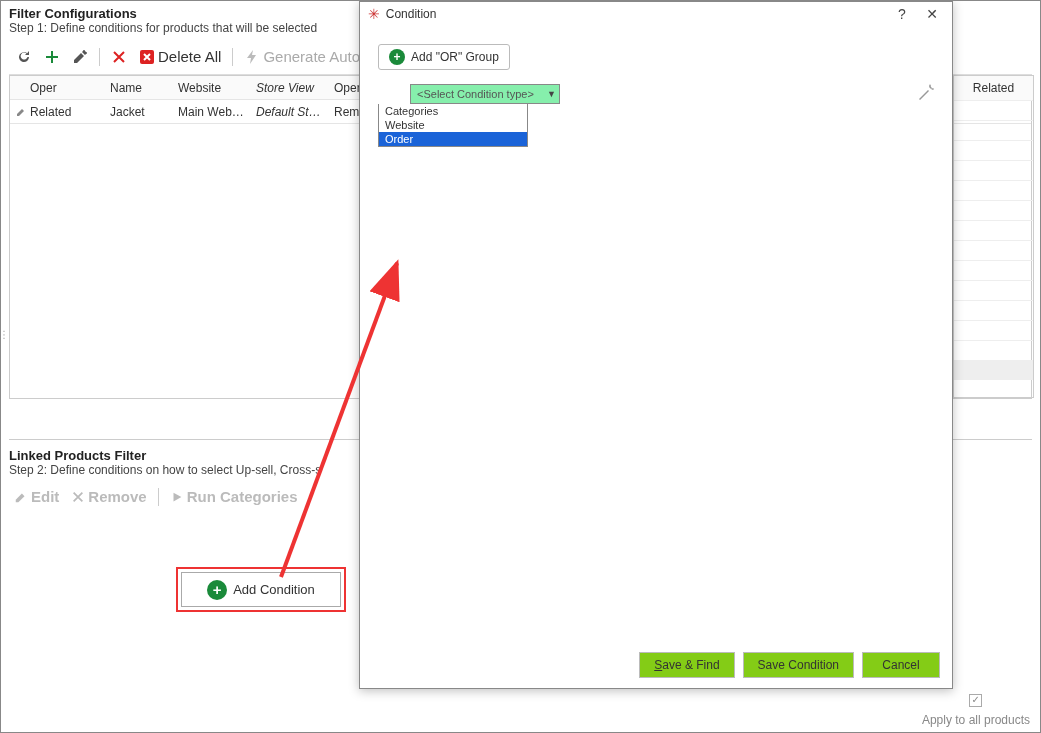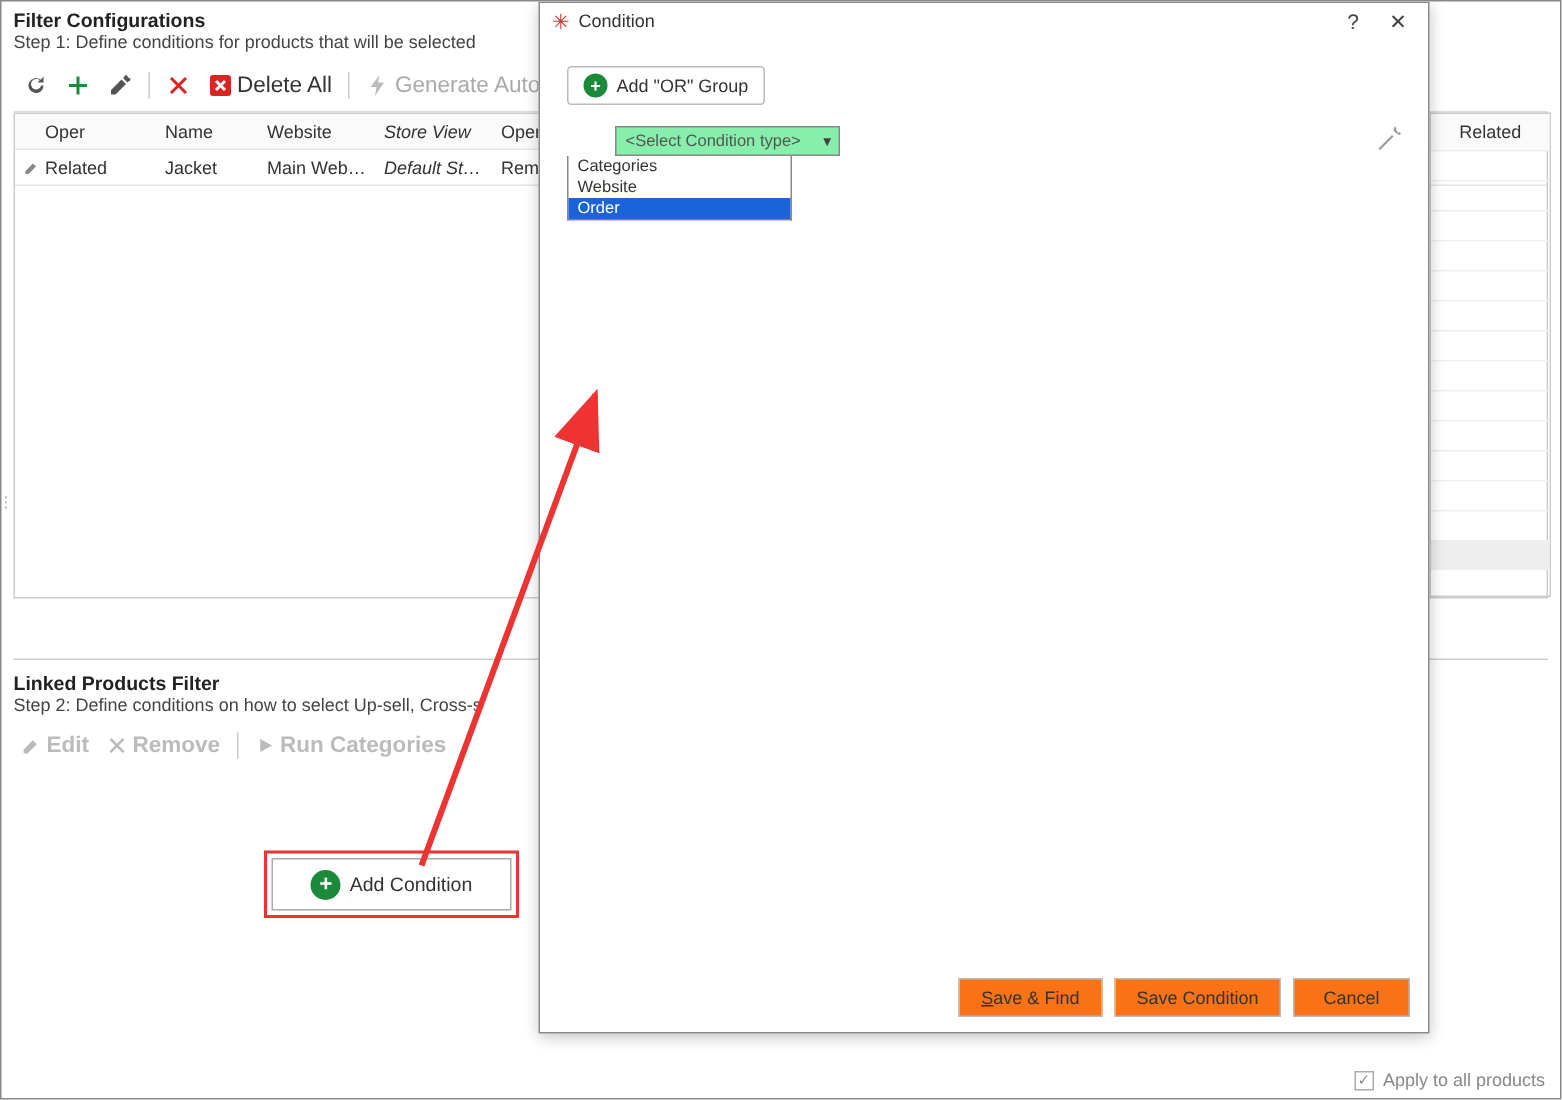--- a/index.html
+++ b/index.html
@@ -118,21 +118,21 @@
     display:flex;align-items:center;justify-content:center;
     font-size:12px;
   }
   .related-rows{height:297px;}
   .related-row{height:20px;border-top:1px solid #eee;}
   .related-row.sel{background:#eee;}
   .bottom-bar{
     position:absolute;
     bottom:5px;right:10px;
     display:flex;align-items:center;gap:6px;
-    color:#888;font-size:12px;
+    color:#888;font-size:12px;flex-direction:column;
   }
   .checkbox{width:13px;height:13px;border:1px solid #aaa;display:inline-block;}
   .checkbox.checked::after{content:"✓";font-size:10px;position:relative;top:-3px;left:1px;}
   
   .modal {
     position:absolute;
     left:358px; top:0;
     width:594px; height:688px;
     background:#fff;
     border:1px solid #888;
@@ -175,21 +175,21 @@
     border:1px solid #888;border-top:none;background:#fff;z-index:2;
   }
   .dd-opt{padding:1px 6px;font-size:11px;cursor:pointer;}
   .dd-opt.selected{background:#1a63d8;color:#fff;}
   .wand-icon{color:#999;font-size:16px;}
   .modal-footer{
     position:absolute;bottom:10px;right:12px;
     display:flex;gap:8px;
   }
   .dlg-btn{
-    border:1px solid #bbb;padding:5px 14px;font-size:12px;background:#f97316;cursor:pointer;
+    border:1px solid #bbb;padding:5px 14px;font-size:12px;background:#84cc16;cursor:pointer;
     min-width:78px;text-align:center;
   }
   .mn{text-decoration:underline;}
   
   .arrow-svg{
     position:absolute;
     left:250px;top:252px;
     pointer-events:none;
   }
   

